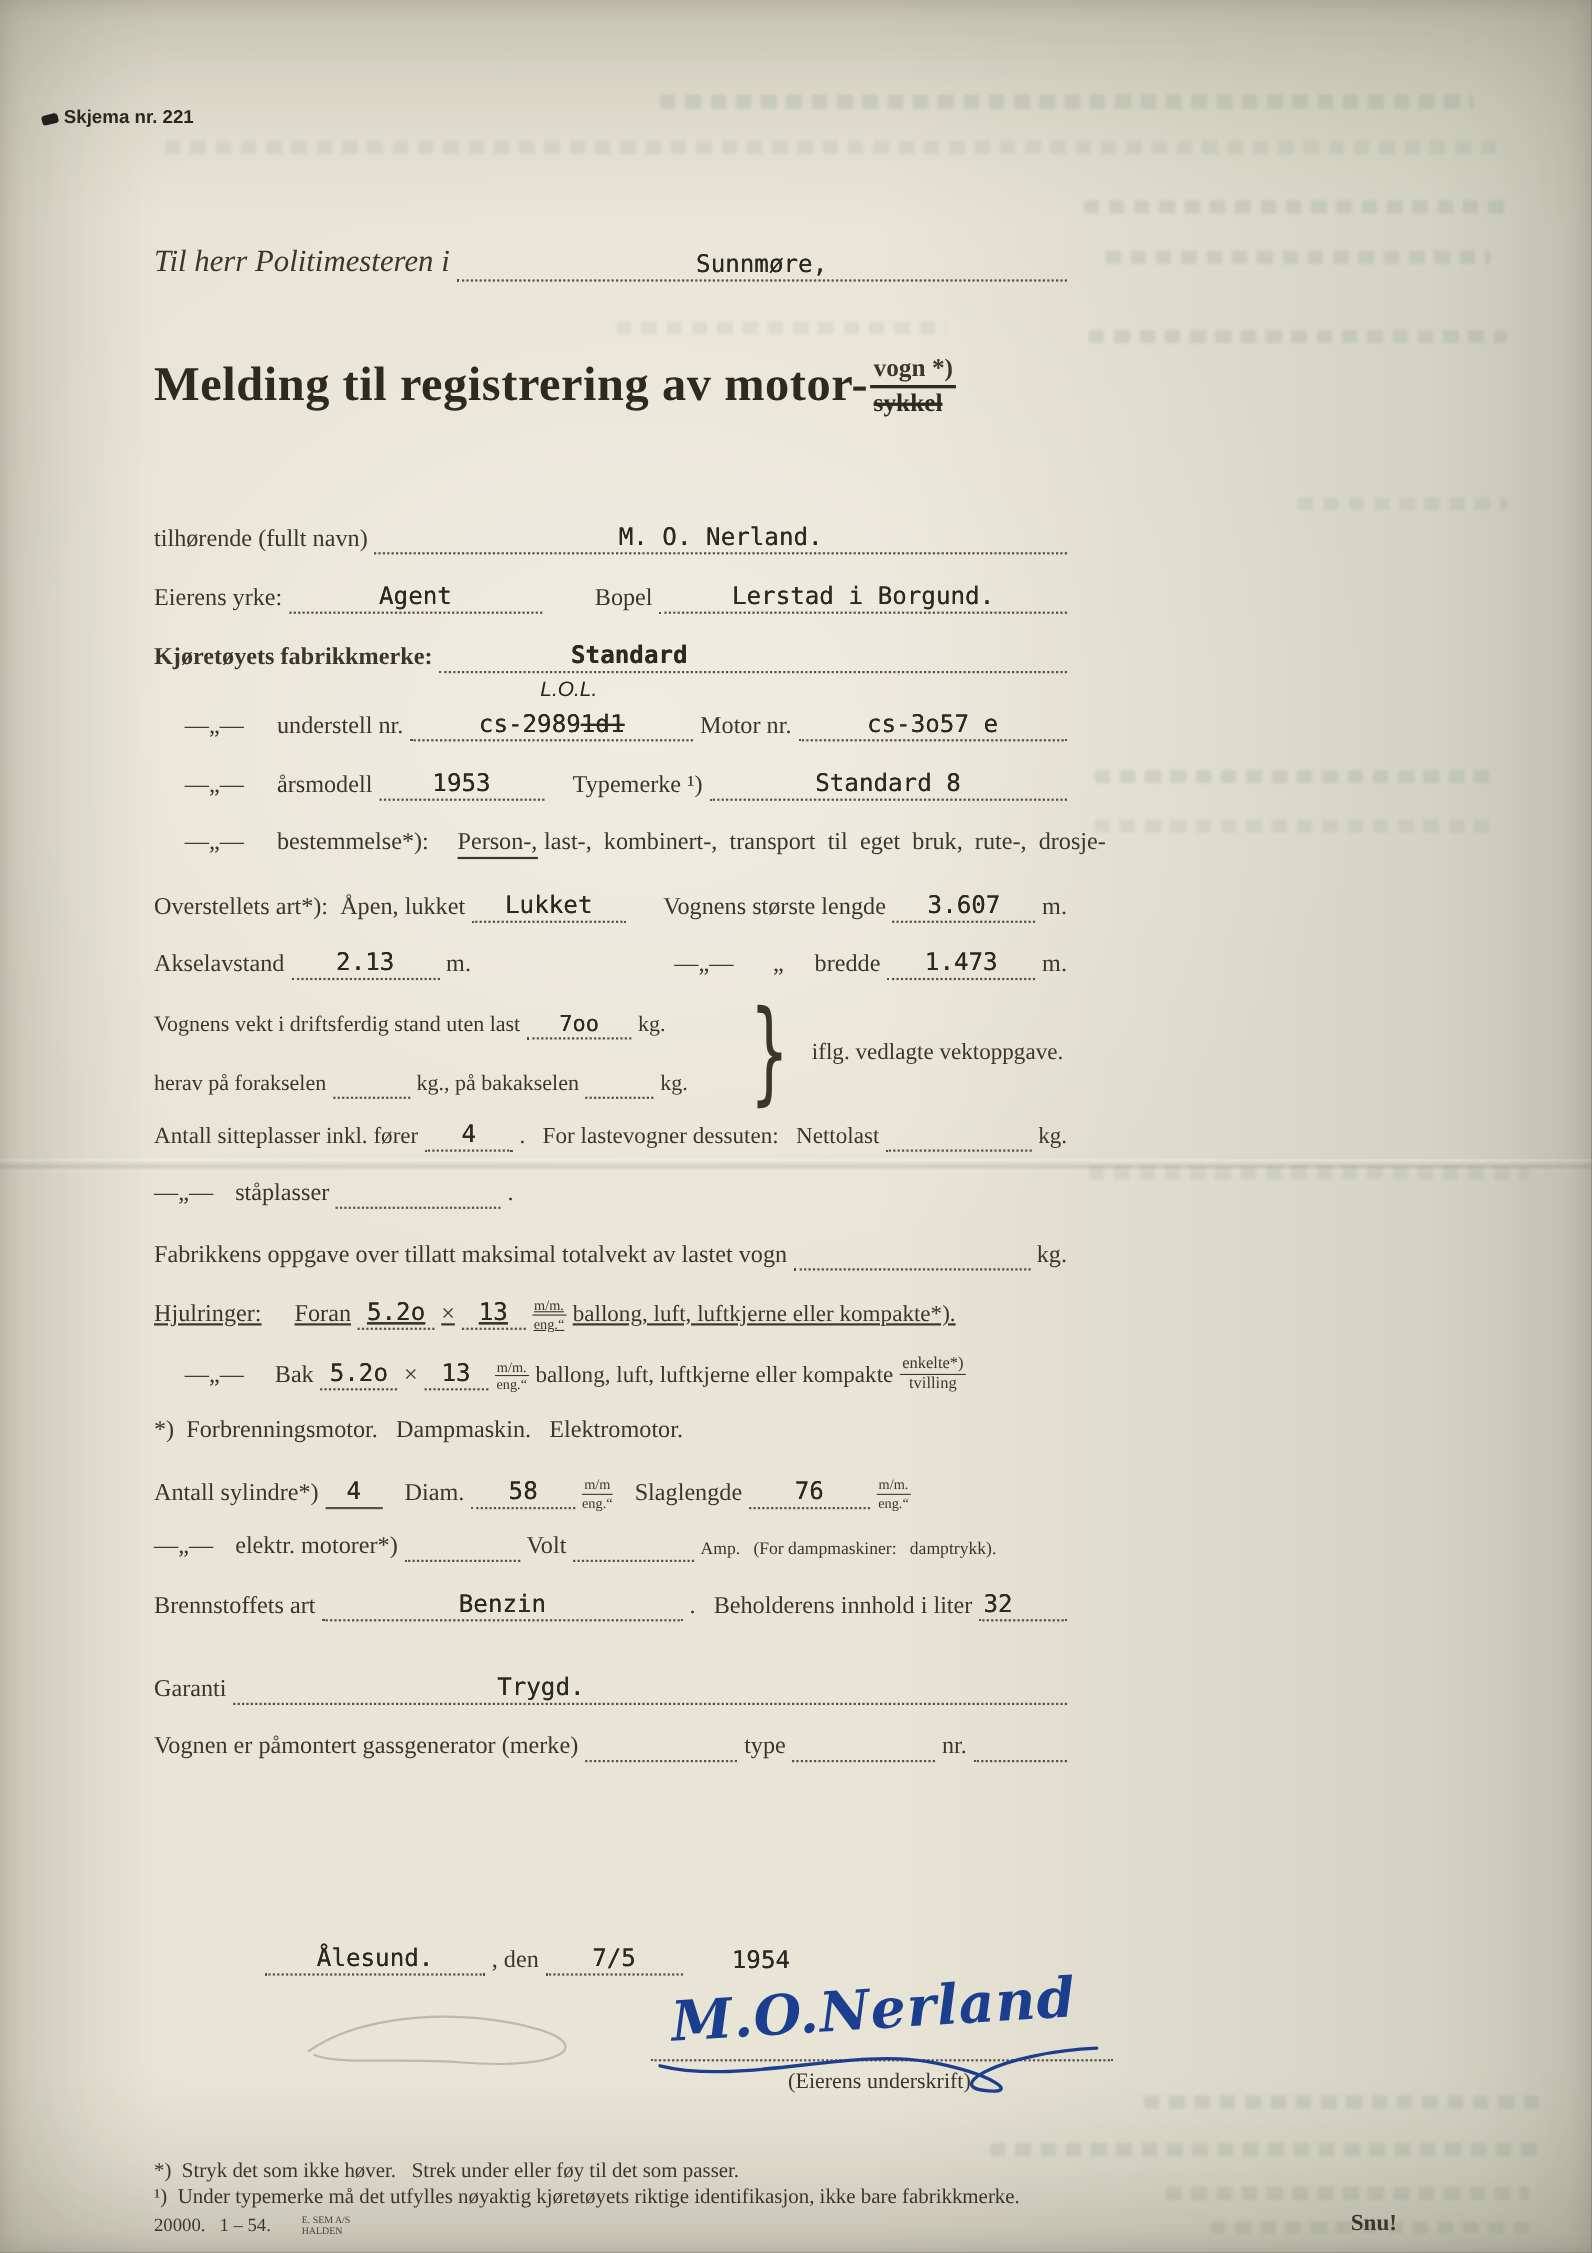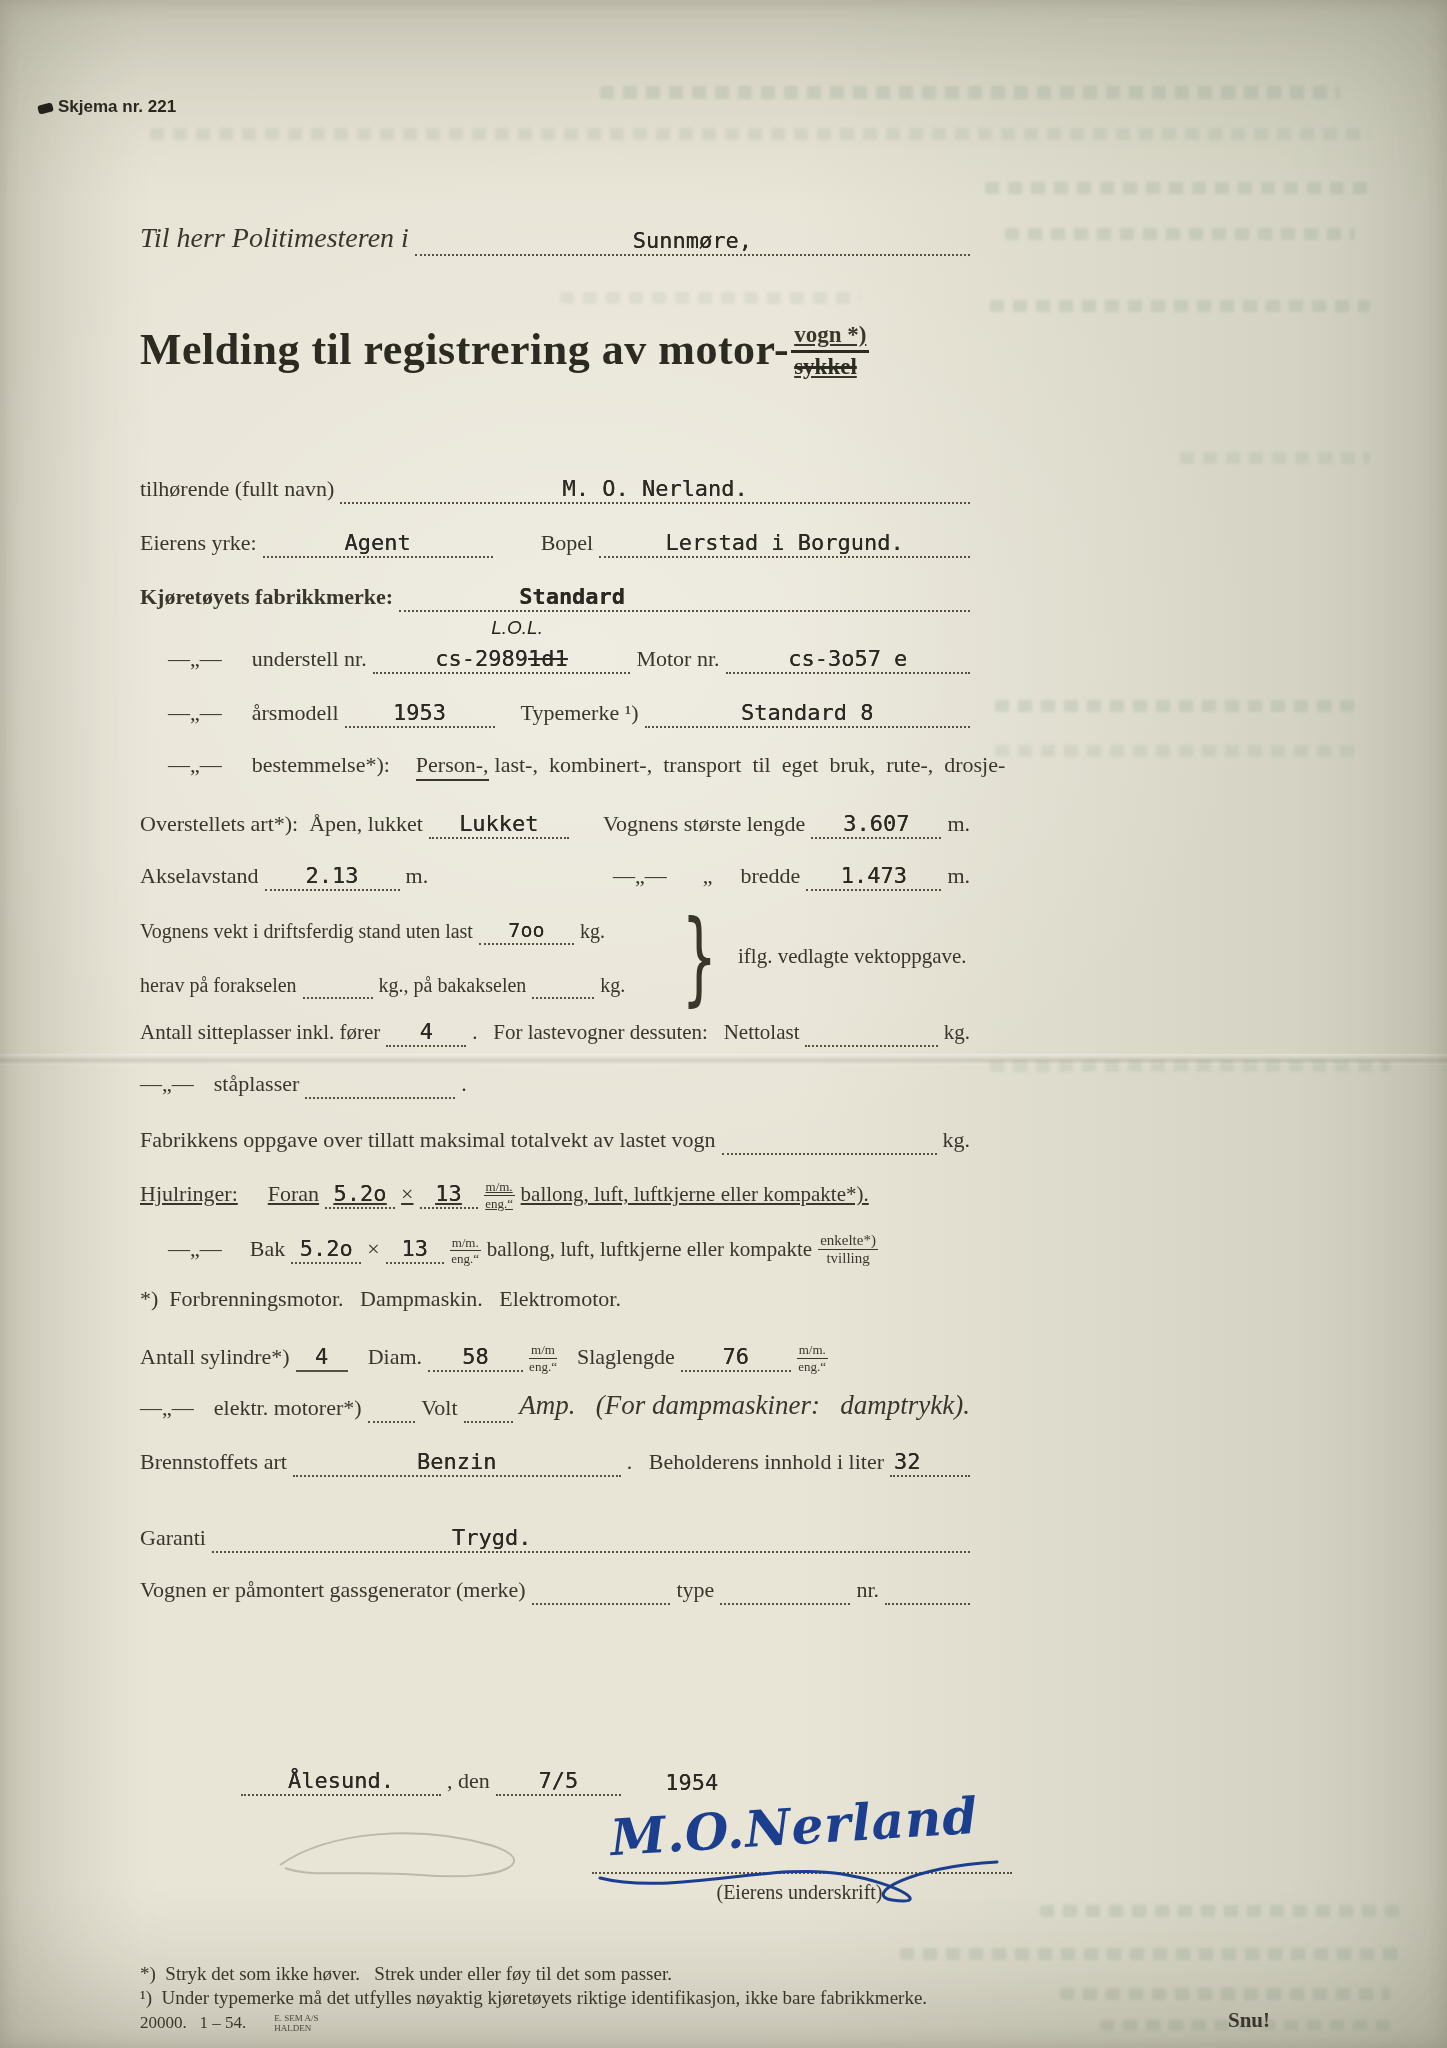--- a/index.html
+++ b/index.html
@@ -34,21 +34,21 @@
   .stack .ft{border-bottom:1px solid #3a362c;padding:0 2px;}
   
   .form-number{position:absolute;left:58px;top:97px;font-family:"Liberation Sans",sans-serif;
      font-weight:bold;font-size:17px;color:#2a2720;}
   .corner-blob{position:absolute;left:38px;top:104px;width:15px;height:9px;background:#211f1a;
      border-radius:3px;transform:rotate(-14deg);}
   .salutation{margin-top:222px;}
   .salutation .l{font-size:28px;}
   .title-row{display:flex;justify-content:flex-start;align-items:center;margin-top:64px;}
   .title-main{font-size:44px;font-weight:bold;letter-spacing:0.5px;color:#2d2a22;white-space:pre;}
-  .tfrac{display:inline-flex;flex-direction:column;align-items:flex-start;margin-left:2px;transform:translateY(2px);text-decoration:underline;}
+  .tfrac{display:inline-flex;flex-direction:column;align-items:flex-start;margin-left:2px;transform:translateY(2px);}
   .tf-top{font-size:23px;font-weight:bold;border-bottom:3px solid #2d2a22;padding:0 3px 2px;white-space:pre;}
   .tf-bot{font-size:23px;font-weight:bold;text-decoration:line-through;text-decoration-thickness:3px;
      color:#2d2a22;padding:1px 3px 0;white-space:pre;}
   
   .rel{position:relative;}
   .note-above{position:absolute;top:-27px;left:46%;font-family:Liberation Sans, sans-serif;font-style:italic;
      font-size:19px;color:#27251f;white-space:pre;}
   
   .weights-wrap{display:flex;align-items:center;gap:6px;margin-top:22px;}
   .weights-left{flex:1 1 auto;min-width:0;}
@@ -341,21 +341,21 @@
       </span>
     </div>
 
     <div class="r" style="margin-top:18px;">
       <span class="l">—„—</span>
       <span class="sp" style="width:8px;"></span>
       <span class="l">elektr. motorer*)</span>
       <span class="f" style="width:105px;"></span>
       <span class="l">Volt</span>
       <span class="f" style="width:110px;"></span>
-      <span class="l" style="font-size:27px;font-style:italic;">Amp.   (For dampmaskiner:   damptrykk).</span>
+      <span class="l" style="font-size:16px;">Amp.   (For dampmaskiner:   damptrykk).</span>
     </div>
 
     <div class="r" style="margin-top:24px;">
       <span class="l">Brennstoffets art</span>
       <span class="f grow">
         <span class="t">Benzin</span>
       </span>
       <span class="l">.   Beholderens innhold i liter</span>
       <span class="f" style="width:80px;justify-content:flex-start;">
         <span class="t">32</span>

